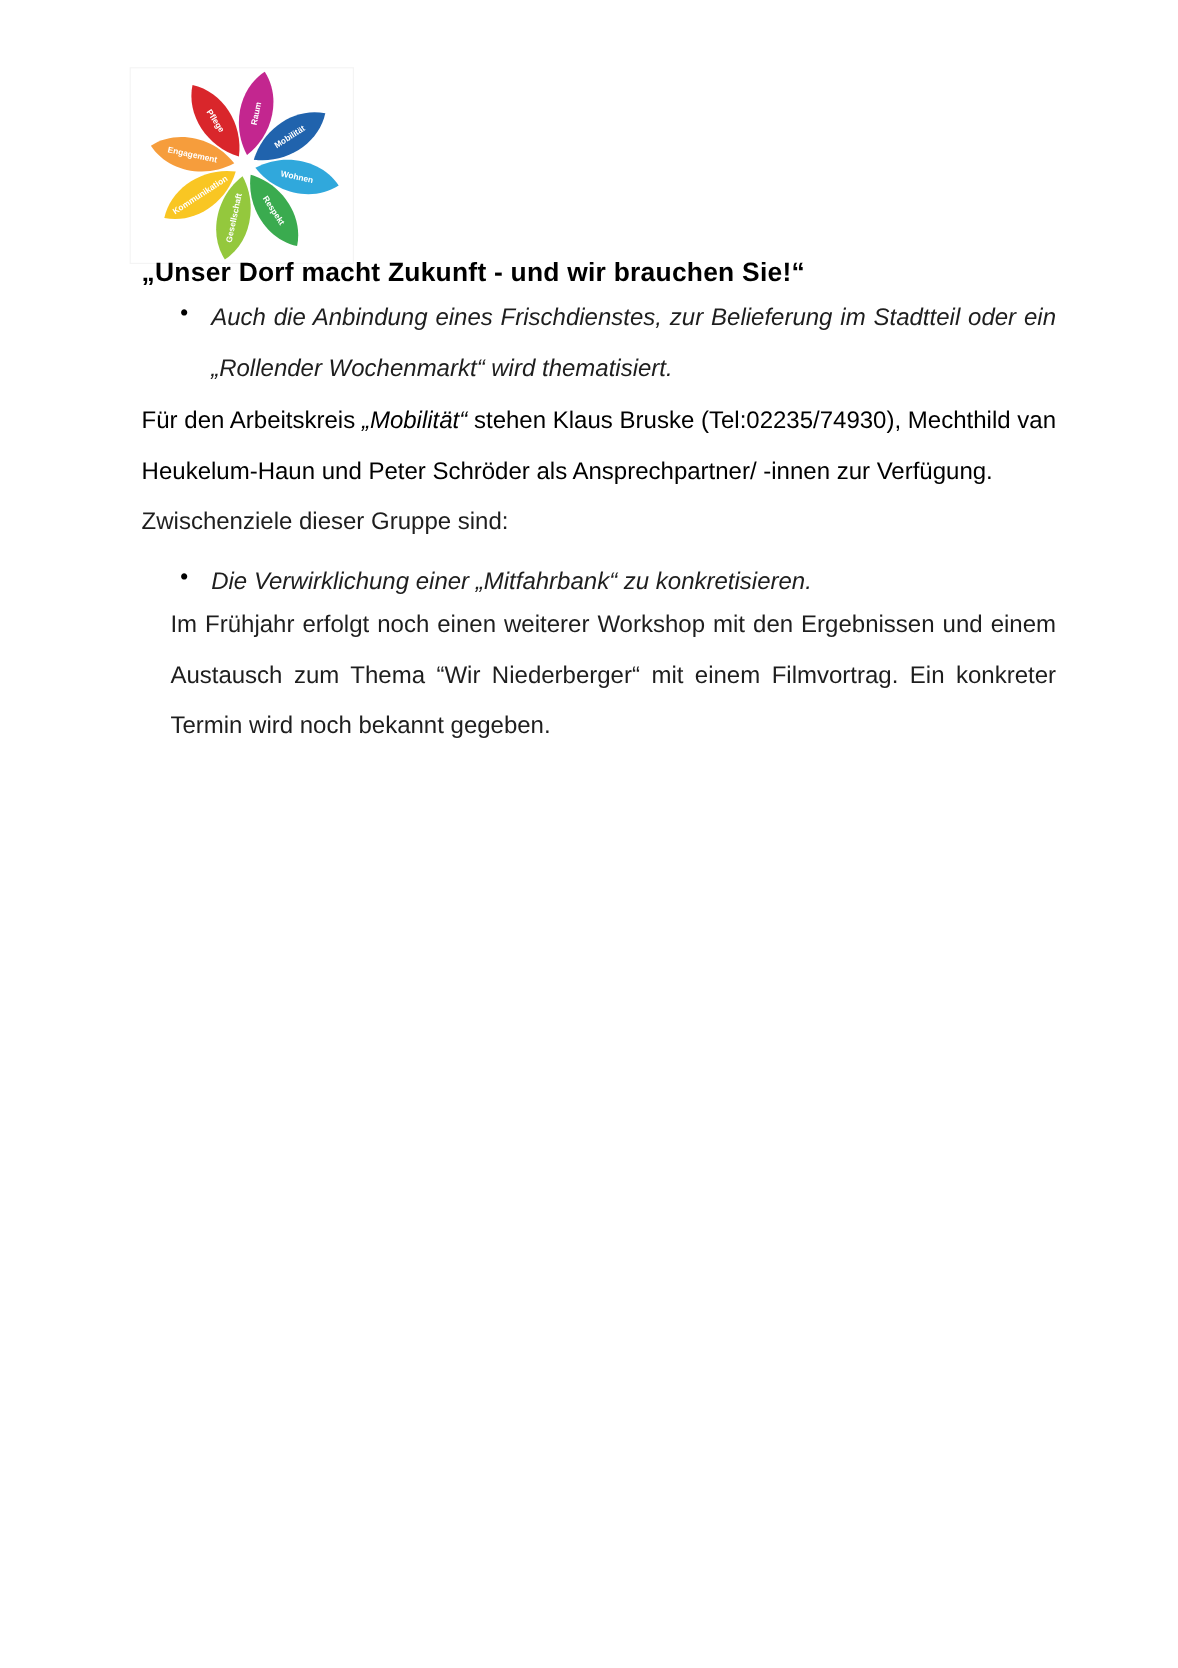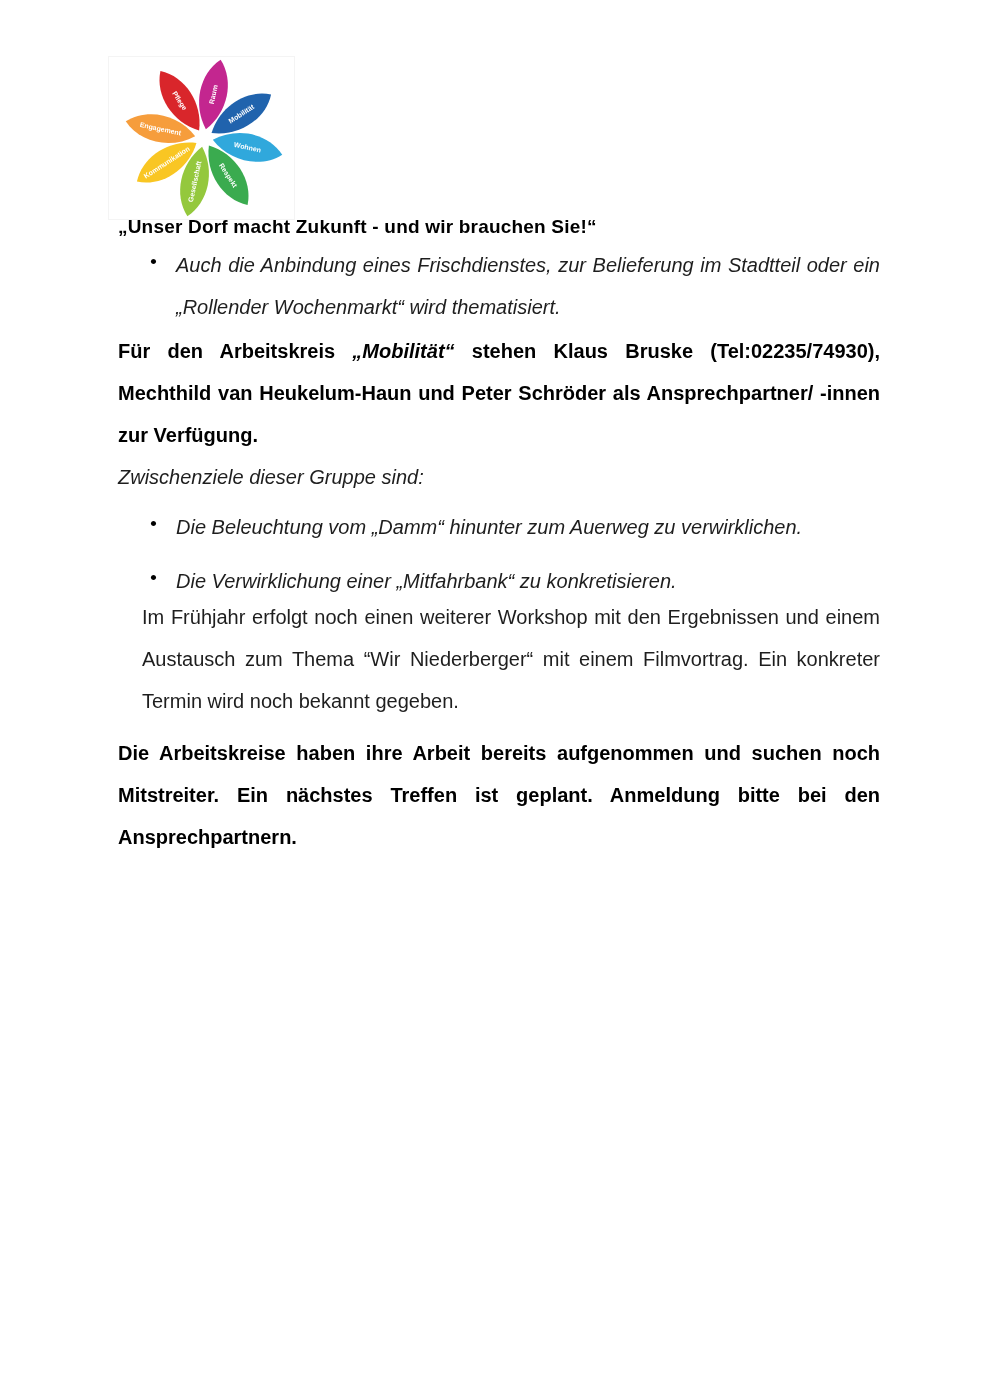--- a/index.html
+++ b/index.html
@@ -18,53 +18,53 @@
   .logo-wrap {
     width: 187px;
     height: 164px;
     margin: 56px 0 -8px -10px;
     border: 1px solid #f4f4f4;
     box-sizing: border-box;
   }
   .logo-wrap svg { display: block; width: 185px; height: 162px; }
 
   h1.title {
-    font-size: 19px;
+    font-size: 22px;
     font-weight: bold;
     color: #000;
     margin: 0;
     line-height: 30px;
     letter-spacing: 0.2px;
   }
 
   .jt { text-align: justify; text-align-last: left; }
 
   p { margin: 0; }
   .para { margin-top: 2px; }
-  .bold { font-weight: bold; color: #000; }
+  .bold { font-weight: normal; color: #000; }
 
   ul.blist {
     list-style: none;
     margin: 0;
     padding: 0 0 0 58px;
   }
   ul.blist li { position: relative; font-style: italic; }
   ul.blist li::before {
     content: "\2022";
     position: absolute;
     left: -26px;
     top: -3px;
     font-size: 19px;
     color: #000;
   }
   ul.intro { margin-top: 2px; }
   ul.goals { margin-top: 8px; }
   ul.goals li + li { margin-top: 12px; }
 
-  .goals-intro { margin-top: 0; font-style: italic; }
+  .goals-intro { margin-top: 0; }
   .workshop { margin-top: -6px; margin-left: 24px; }
   .closing { margin-top: 10px; }
 </style>
 </head>
 <body>
 
 <div class="page">
 
   <div class="logo-wrap">
     <svg viewBox="0 0 185 162" xmlns="http://www.w3.org/2000/svg">
@@ -107,21 +107,19 @@
 
   <ul class="blist intro jt">
     <li class="jt">Auch die Anbindung eines Frischdienstes, zur Belieferung im Stadtteil oder ein „Rollender Wochenmarkt“ wird thematisiert.</li>
   </ul>
 
   <p class="para bold jt"><span>Für den Arbeitskreis </span><em>„Mobilität“</em><span> stehen Klaus Bruske (Tel:02235/74930), Mechthild van Heukelum-Haun und Peter Schröder als Ansprechpartner/ -innen zur Verfügung.</span></p>
 
   <p class="goals-intro">Zwischenziele dieser Gruppe sind:</p>
 
   <ul class="blist goals">
-    <li class="jt">Die Beleuchtung vom „Damm“ hinunter zum Auerweg zu verwirklichen.</li>
     <li class="jt">Die Verwirklichung einer „Mitfahrbank“ zu konkretisieren.</li>
   </ul>
 
   <p class="workshop jt">Im Frühjahr erfolgt noch einen weiterer Workshop mit den Ergebnissen und einem Austausch zum Thema “Wir Niederberger“ mit einem Filmvortrag. Ein konkreter Termin wird noch bekannt gegeben.</p>
 
-  <p class="closing bold jt">Die Arbeitskreise haben ihre Arbeit bereits aufgenommen und suchen noch Mitstreiter. Ein nächstes Treffen ist geplant. Anmeldung bitte bei den Ansprechpartnern.</p>
 
 </div>
 
 </body></html>

